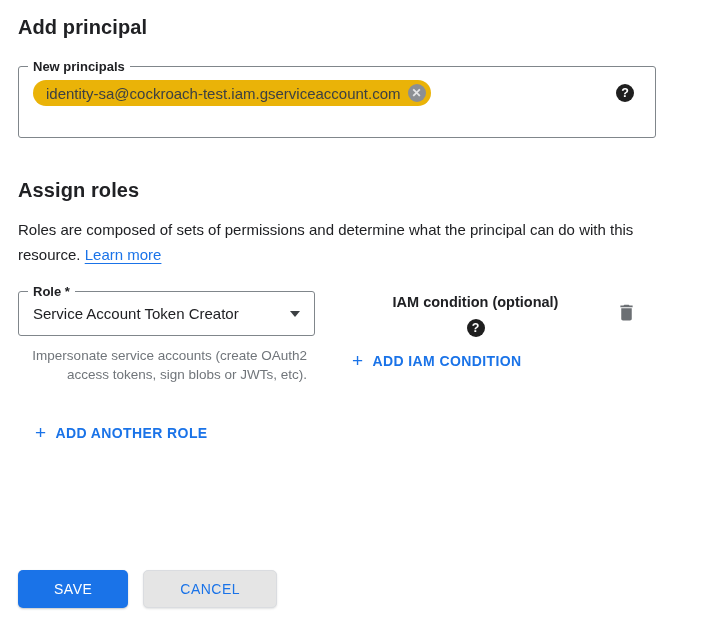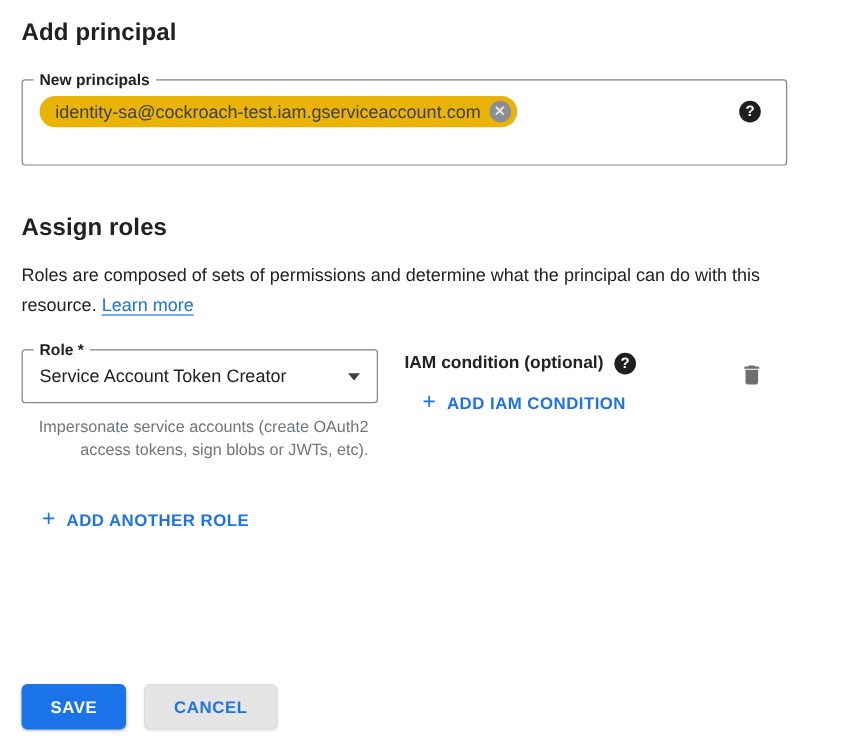--- a/index.html
+++ b/index.html
@@ -141,20 +141,21 @@
 
   .condition-col { margin-left: 22px; flex: 1 1 auto; }
   .condition-header {
     display: flex;
     align-items: center;
     gap: 9px;
     font-size: 14.5px;
     font-weight: 700;
     color: #202124;
     margin-top: 3px;
+    flex-direction: column;
   }
   .blue-action {
     display: inline-flex;
     align-items: center;
     gap: 9px;
     color: #1a73e8;
     background: none;
     border: none;
     font-family: inherit;
     font-size: 14px;
@@ -175,24 +176,24 @@
     position: absolute;
     left: 18px;
     top: 570px;
     display: flex;
     gap: 15px;
     align-items: center;
   }
   .btn {
     font-family: inherit;
     font-size: 14px;
-    font-weight: 700;
+    font-weight: 400;
     letter-spacing: 0.5px;
     border-radius: 5px;
-    padding: 0 24px;
+    padding: 0 36px;
     height: 38px;
     cursor: pointer;
   }
   .btn-primary {
     background: #1a73e8;
     color: #ffffff;
     border: none;
     box-shadow: 0 1px 2px rgba(60,64,67,.3);
   }
   .btn-secondary {

